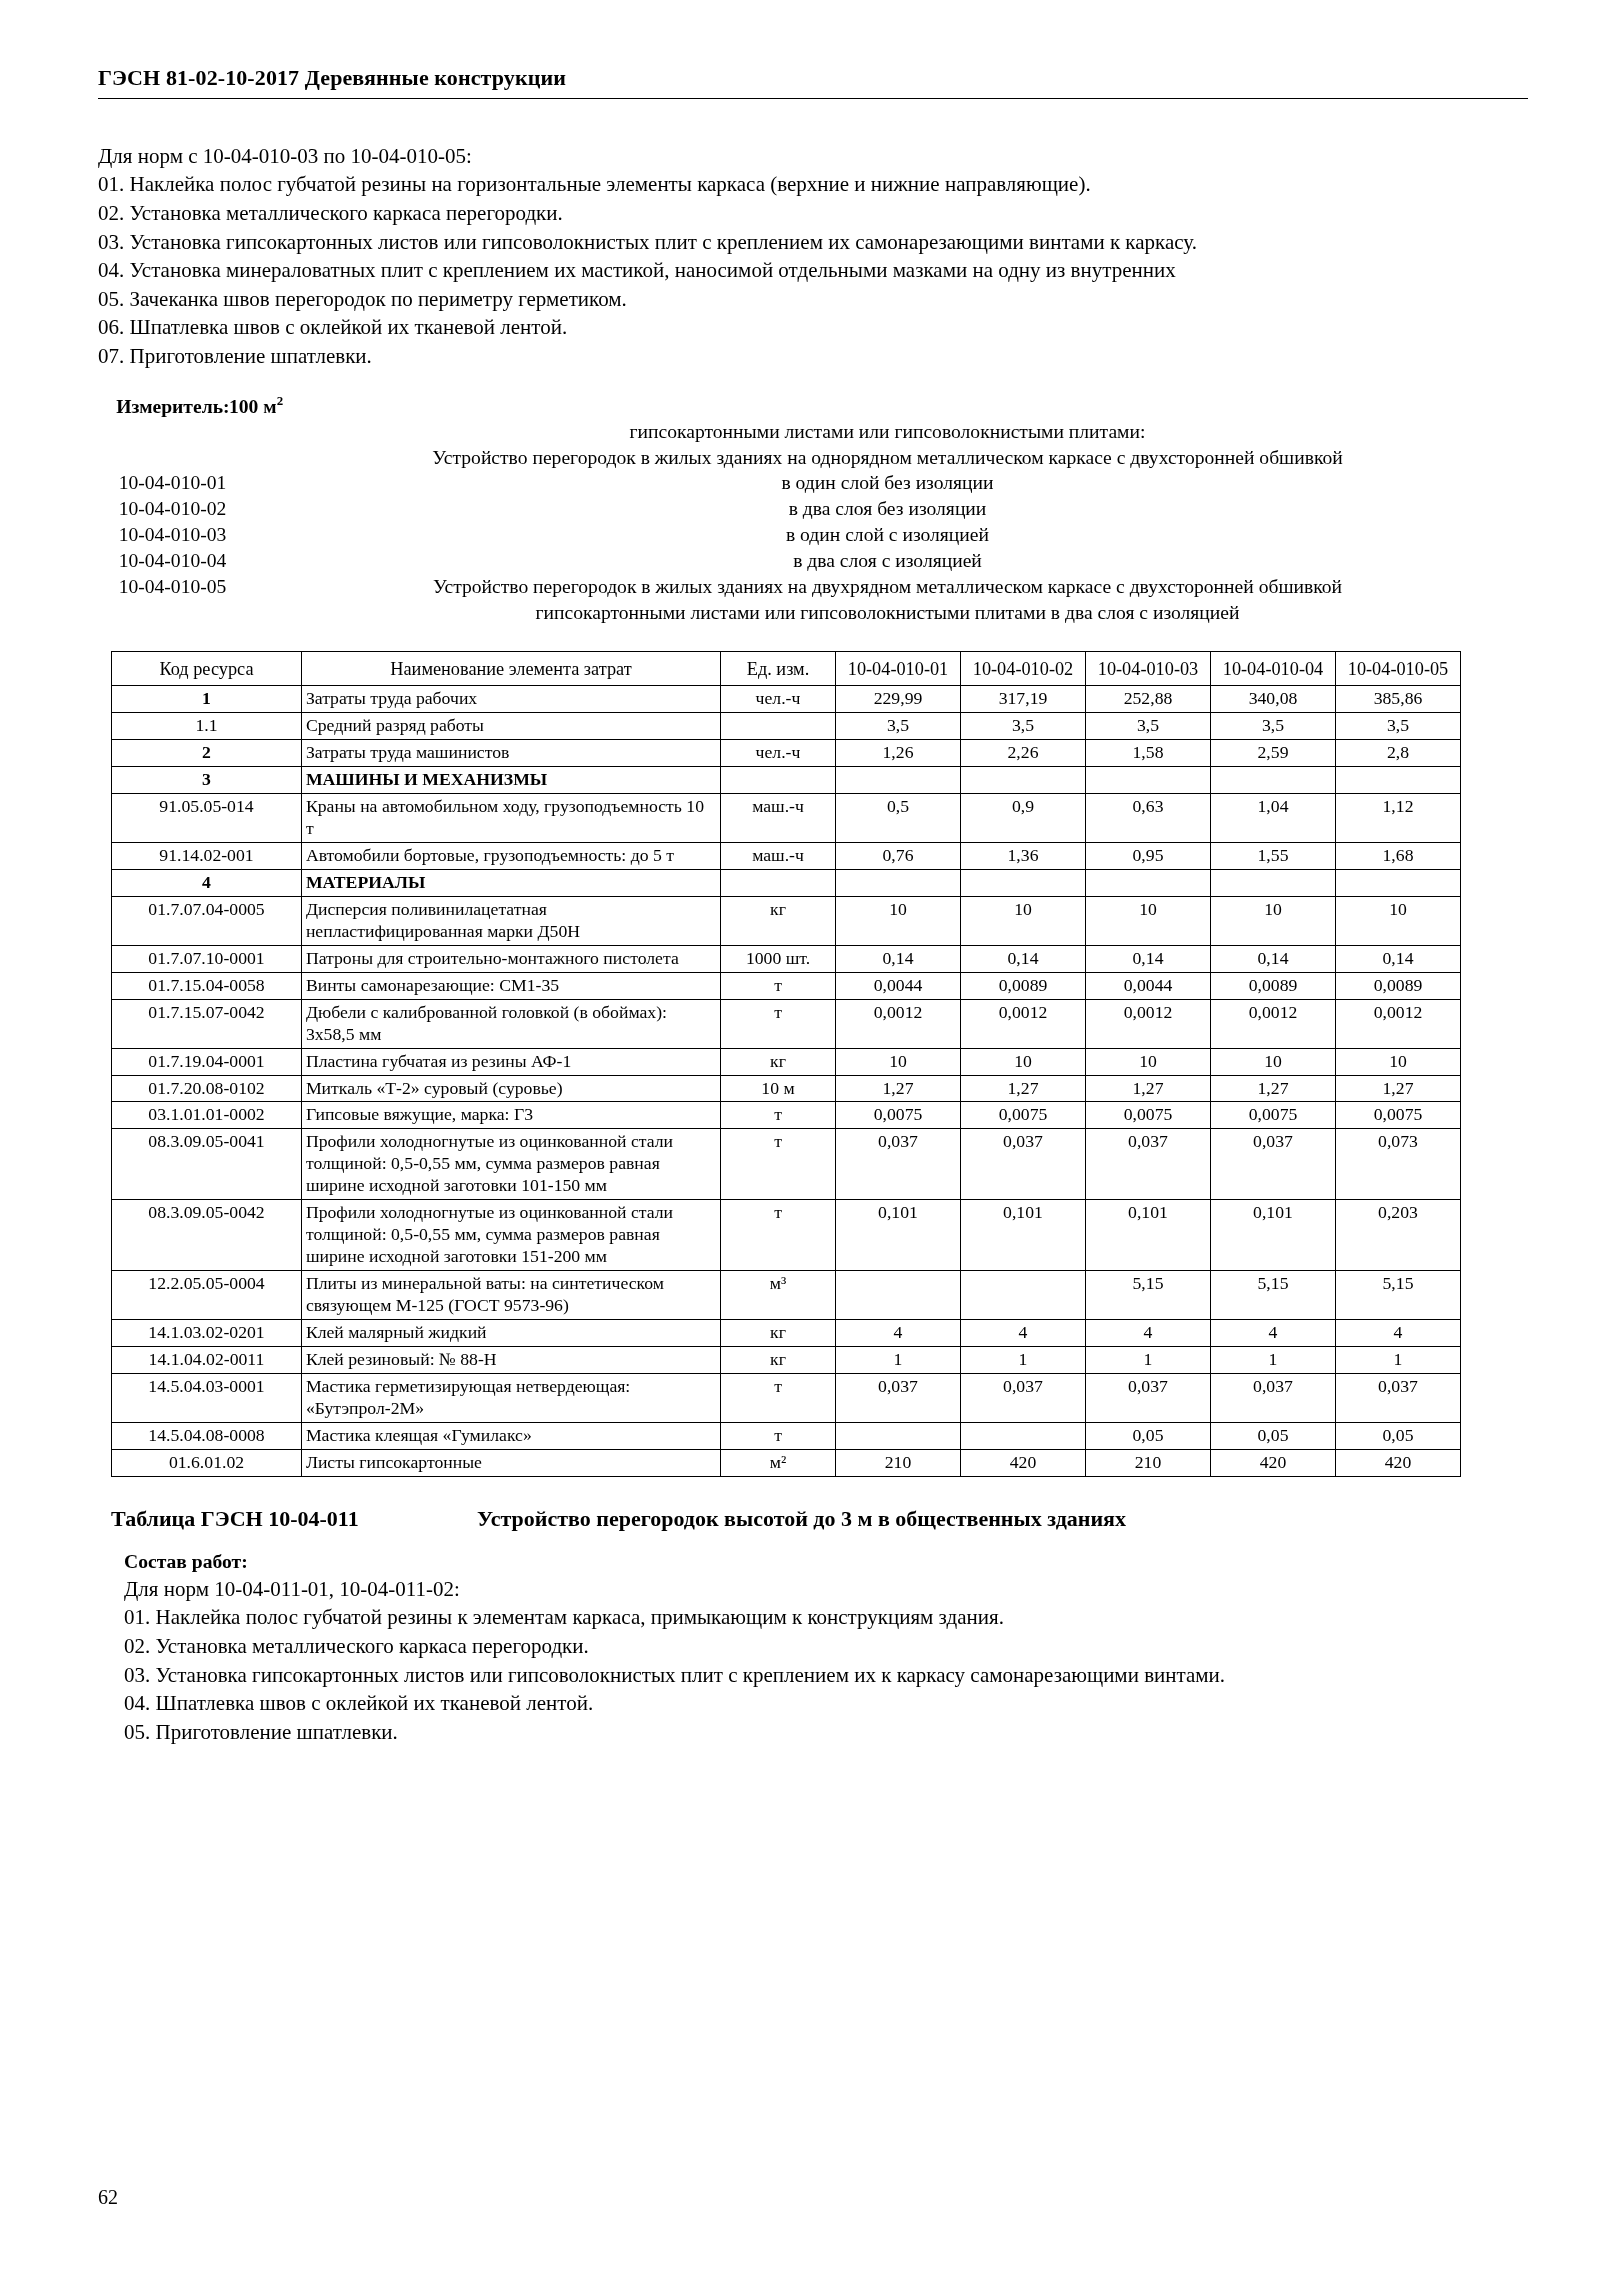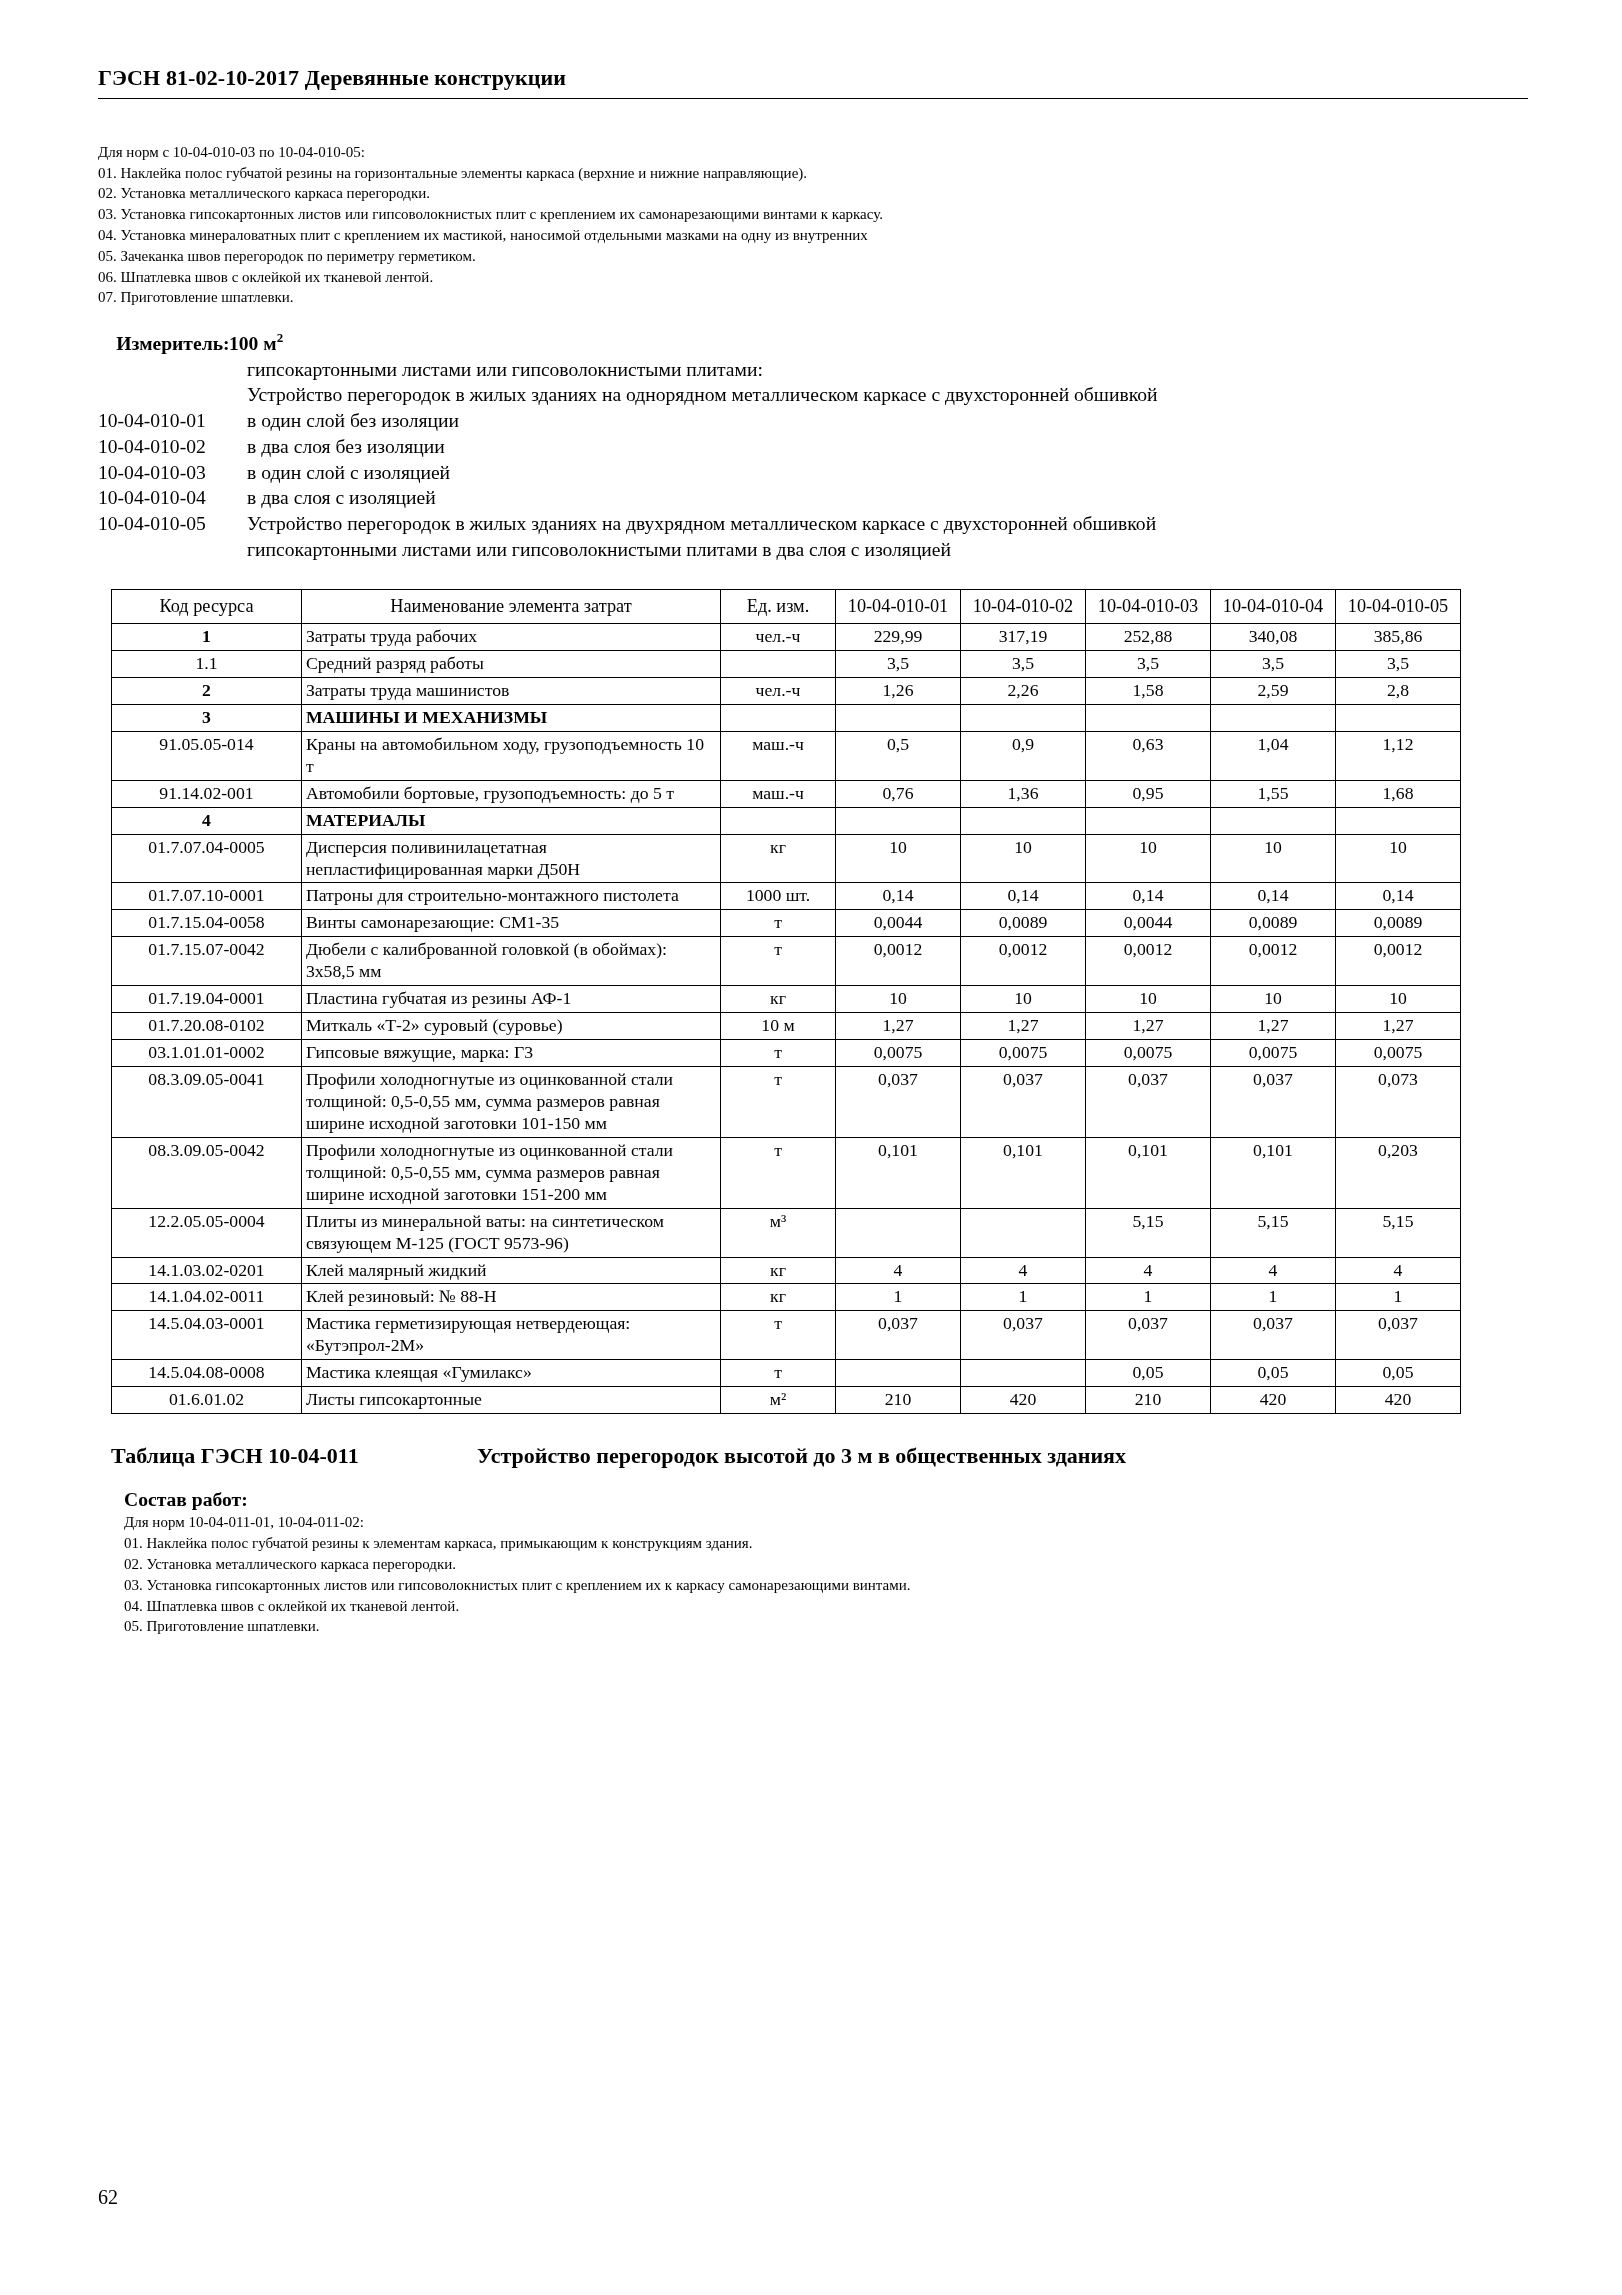--- a/index.html
+++ b/index.html
@@ -38,34 +38,35 @@
     border-bottom: 1.3px solid #000;
     width: 100%;
   }
   .content {
     position: absolute;
     left: 98px;
     top: 131px;
     width: 1430px;
   }
   .para {
-    font-size: 15px;
+    font-size: 21px;
     line-height: 1.30;
     margin: 0 0 1.3px 0;
     text-align: left;
   }
   .block-works {
     margin-top: 11.8px;
     margin-bottom: 11.8px;
   }
   .meter-block {
     margin-top: 23.6px;
     position: relative;
     font-size: 19.6px;
     line-height: 1.3;
+    text-align: center;
   }
   .meter-row {
     display: flex;
     align-items: baseline;
   }
   .meter-label {
     width: 131px;
     font-weight: bold;
     padding-left: 18.3px;
     box-sizing: border-box;

